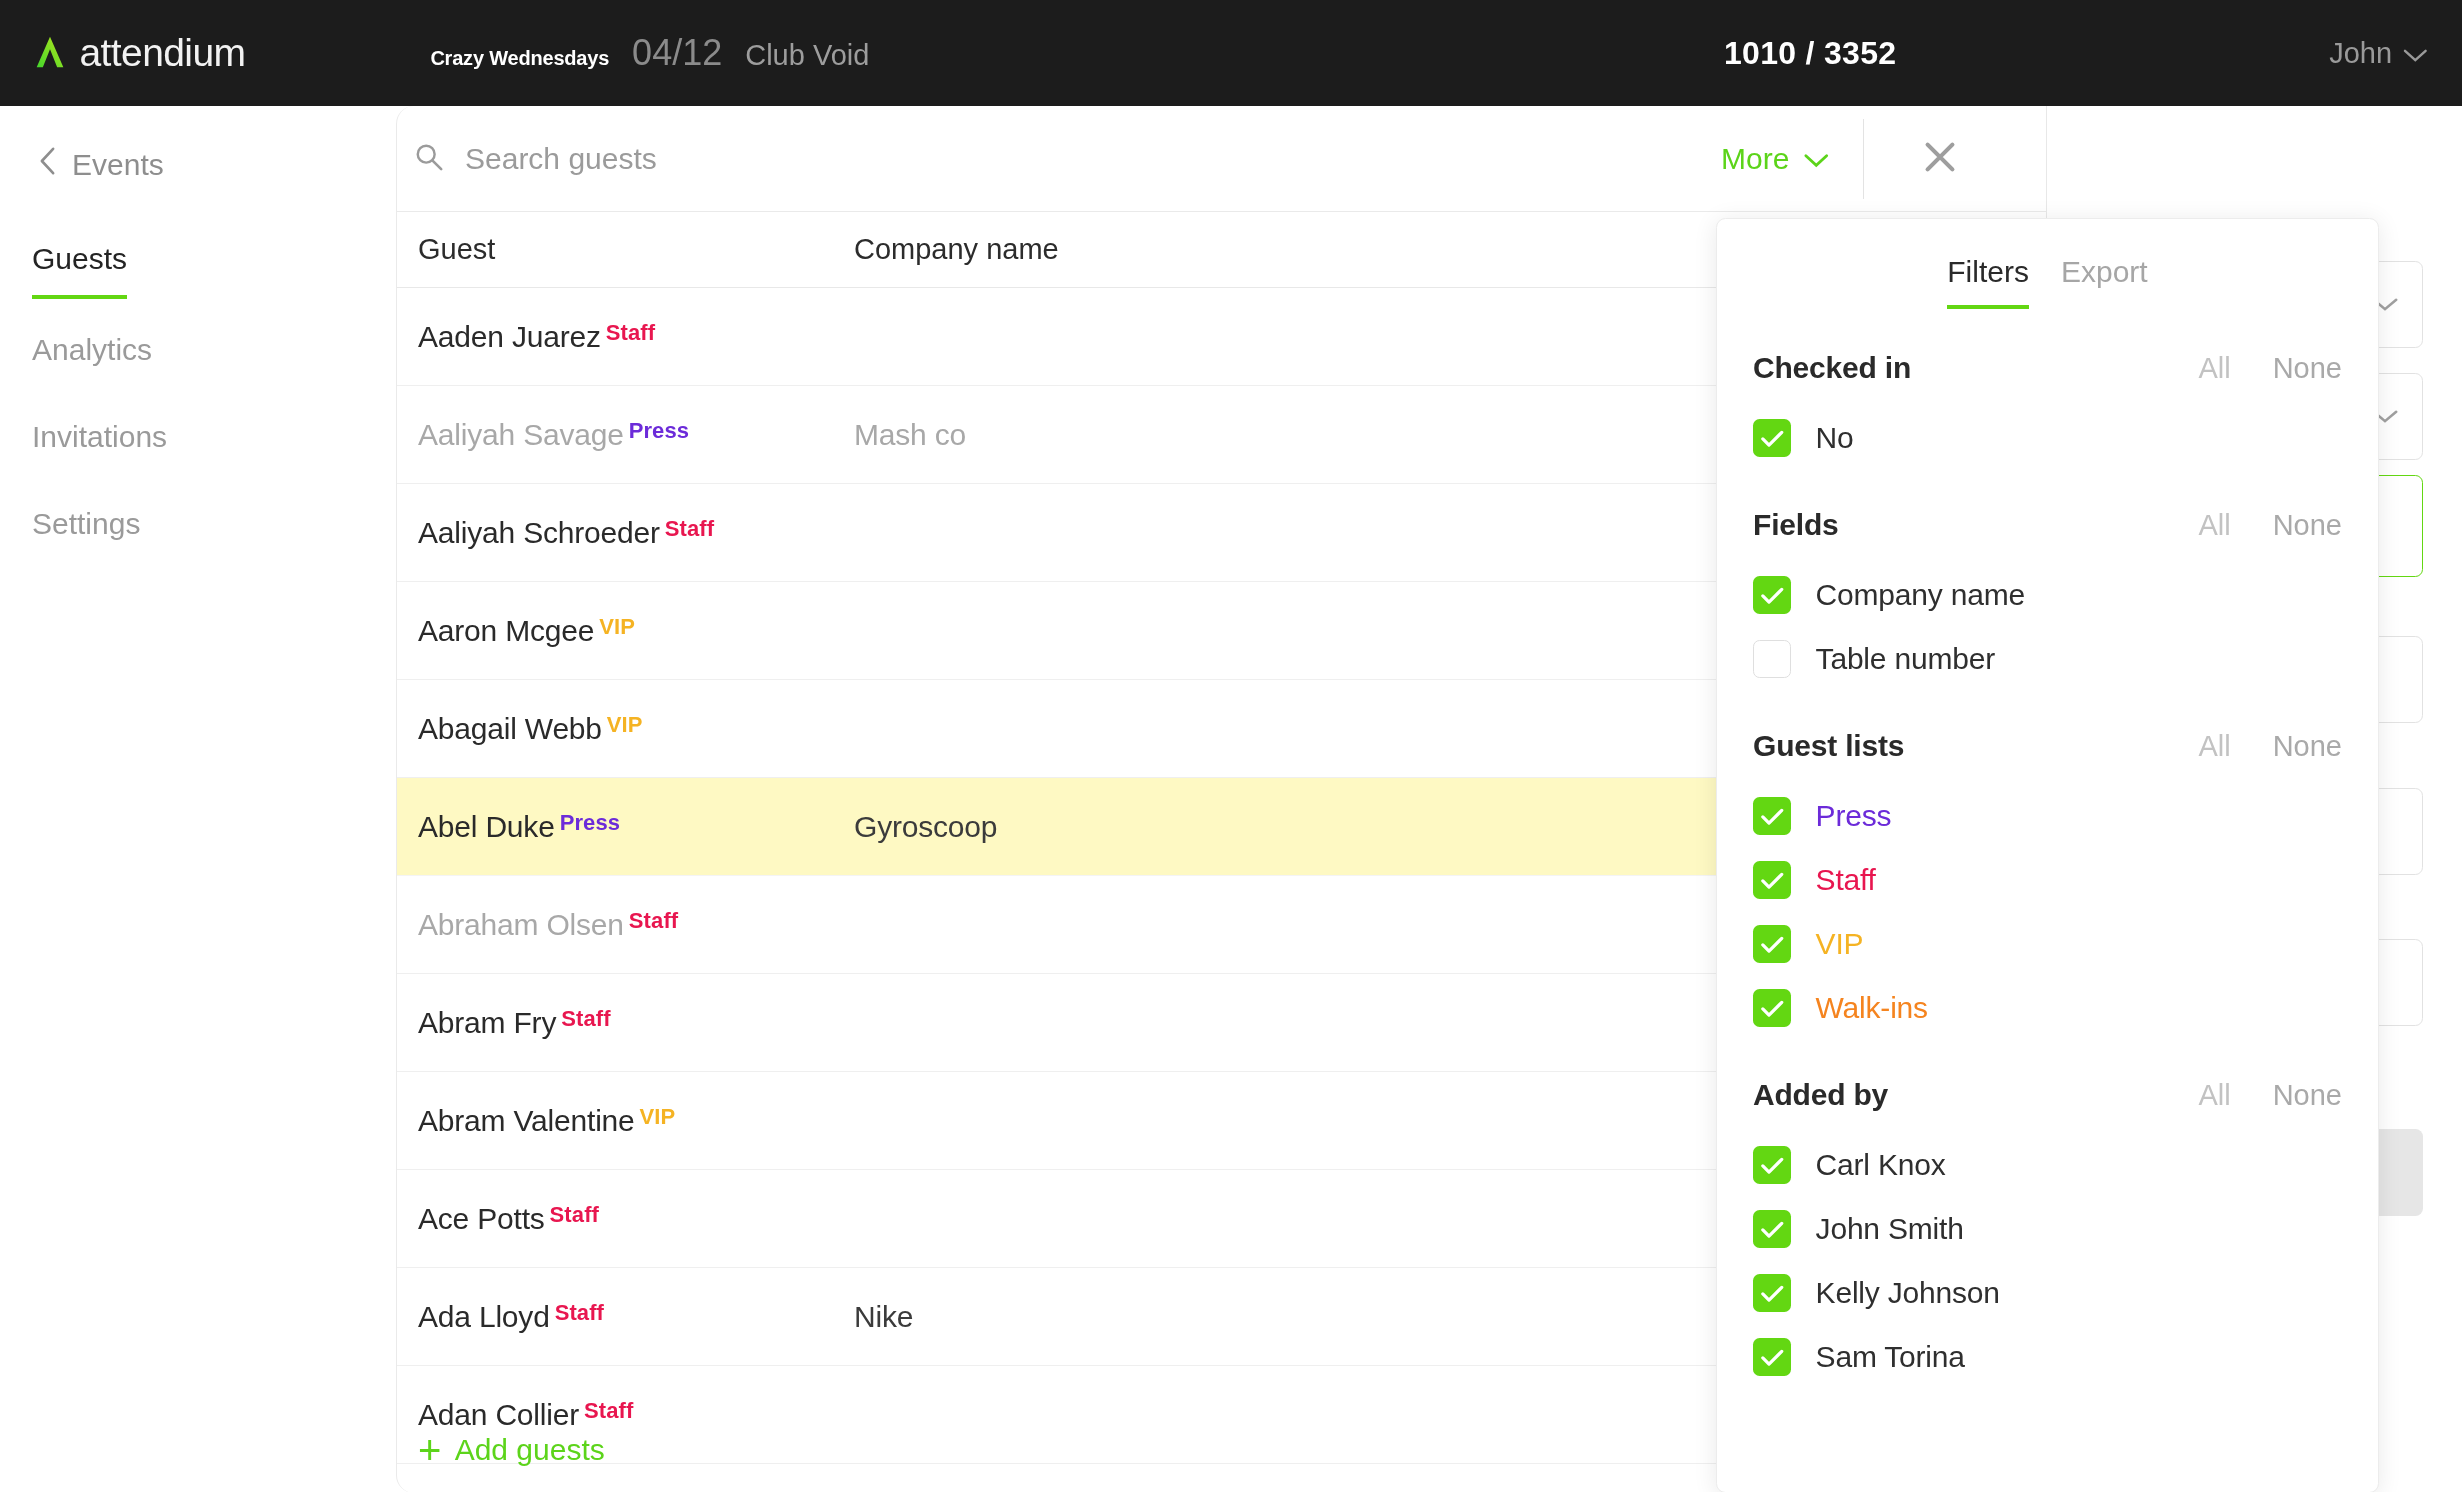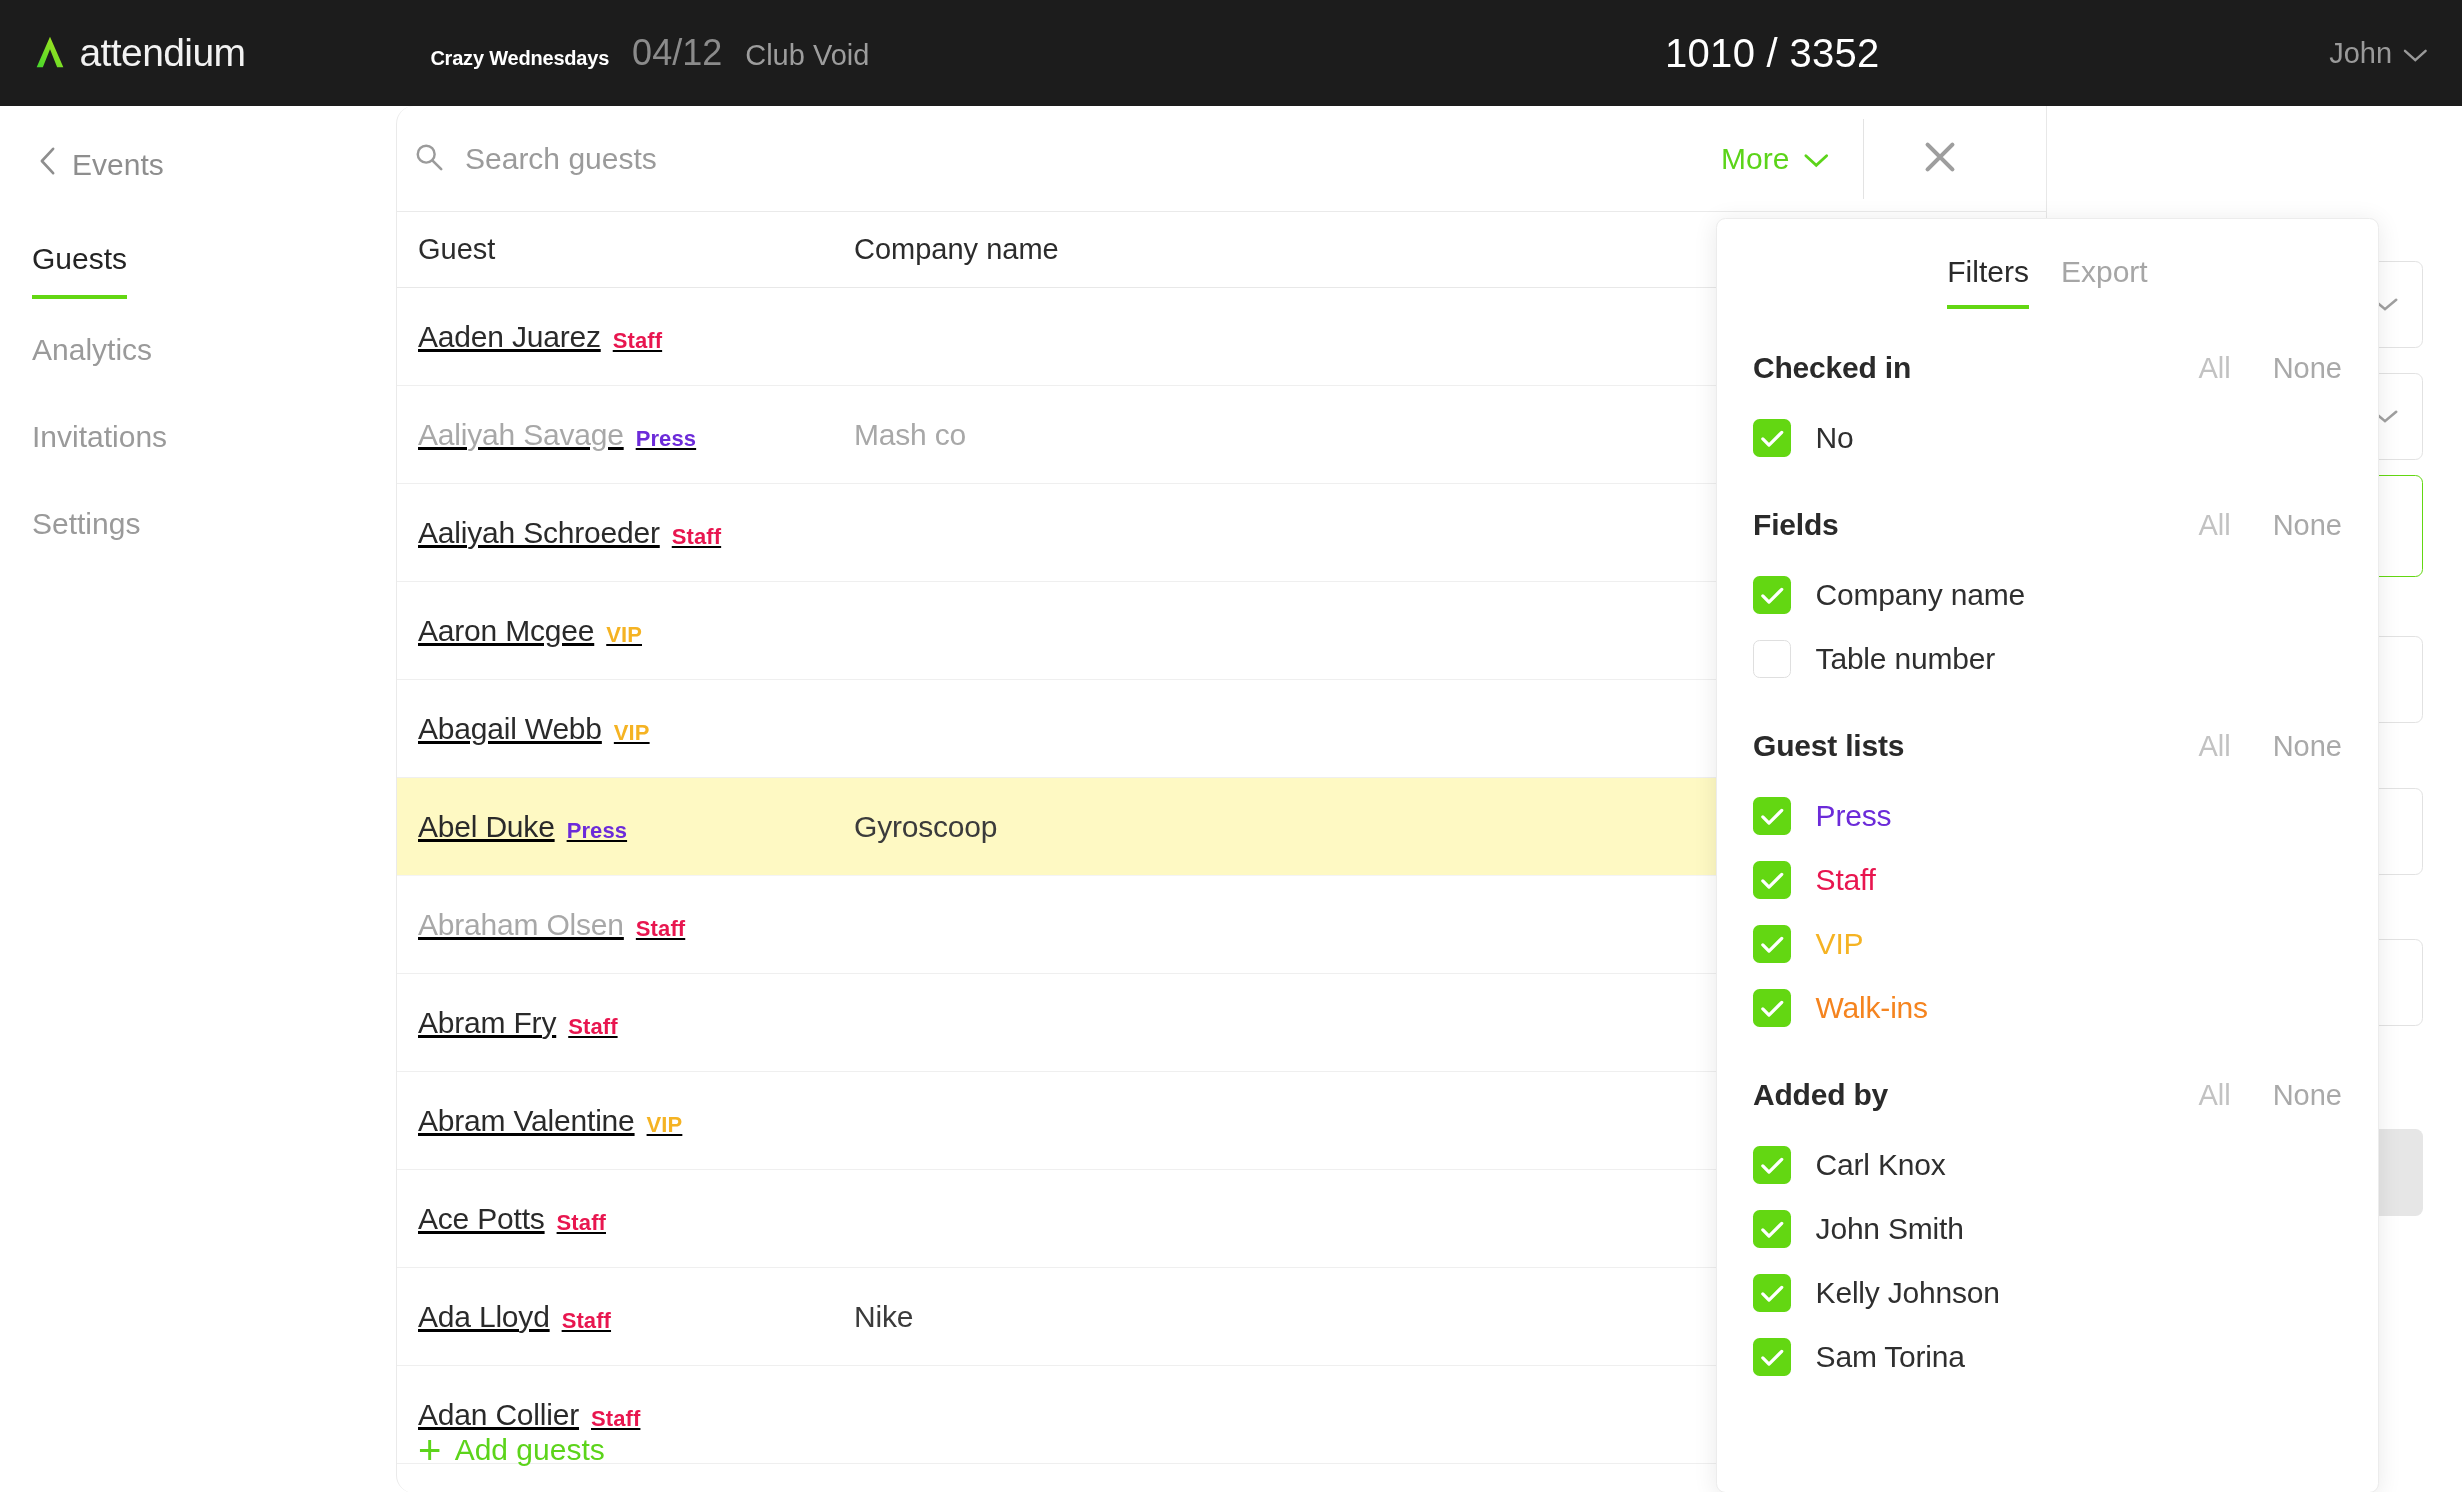--- a/index.html
+++ b/index.html
@@ -51,24 +51,25 @@
     font-size: 36px;
     font-weight: 400;
   }
   .event-venue {
     color: #9d9d9d;
     font-size: 29px;
     font-weight: 400;
   }
   .counter {
     position: absolute;
-    left: 1665px;
+    left: 1724px;
     color: #ffffff;
-    font-size: 40px;
+    font-size: 32px;
     letter-spacing: 0.3px;
+    font-weight: bold;
   }
   .user-menu {
     position: absolute;
     right: 34px;
     display: flex;
     align-items: center;
     gap: 11.4px;
     color: #9a9a9a;
     font-size: 29px;
   }
@@ -183,25 +184,24 @@
   .row {
     display: flex;
     align-items: center;
     height: 98px;
     border-bottom: 0.9px solid #efefef;
     padding-left: 21px;
   }
   .row.selected { background: #fef9c3; border-bottom-color: #f4f4f4; }
   .guest-cell {
     display: flex;
-    align-items: flex-end;
-    gap: 12px;
+    align-items: flex-start;
+    gap: 5px;
     width: 436px;
     flex: none;
-    text-decoration: underline;
   }
   .gname {
     font-size: 30px;
     color: #2a2a2a;
     letter-spacing: -0.2px;
   }
   .row.checkedin .gname { color: #a8a8a8; }
   .row.checkedin .company { color: #a8a8a8; }
   .tag {
     font-size: 22px;

